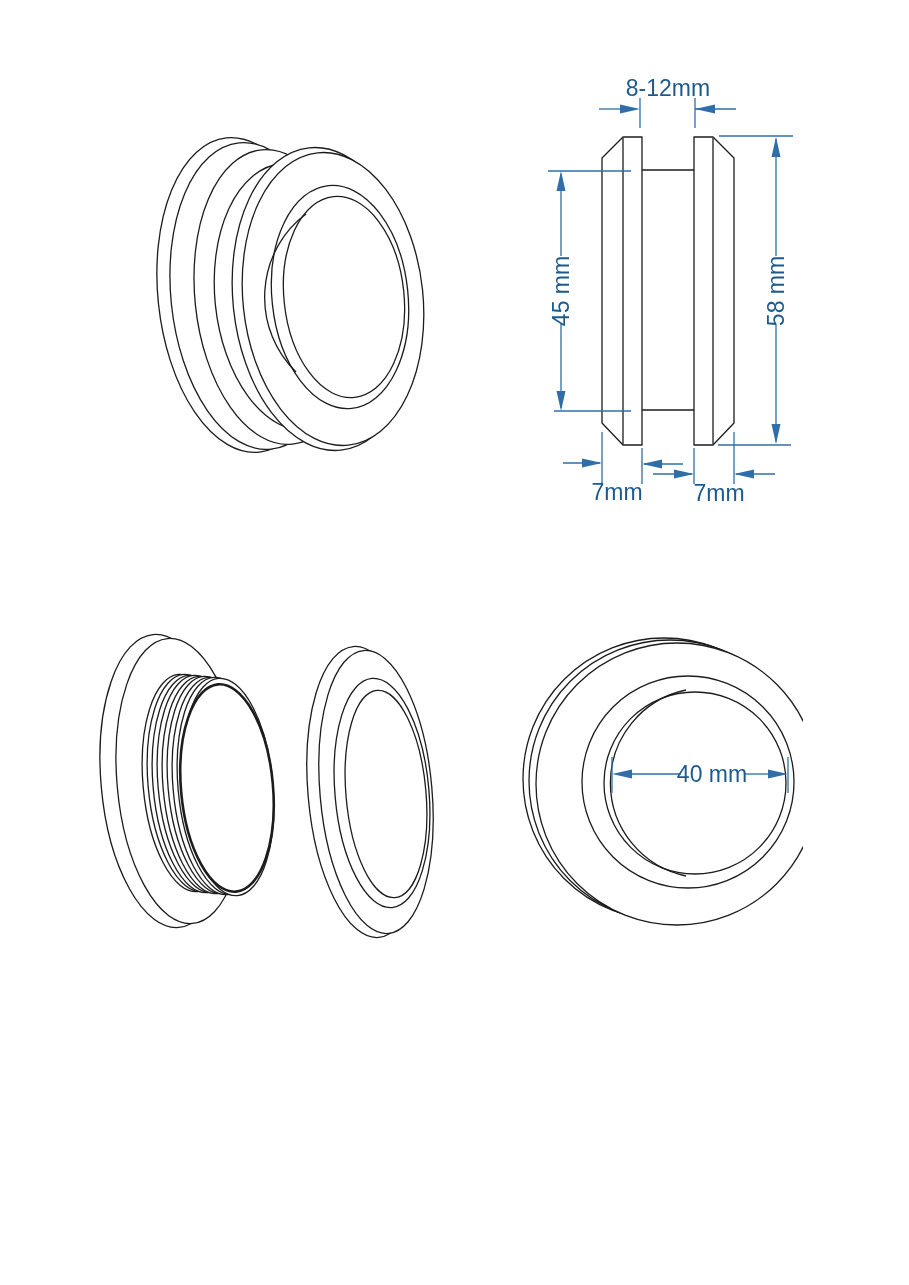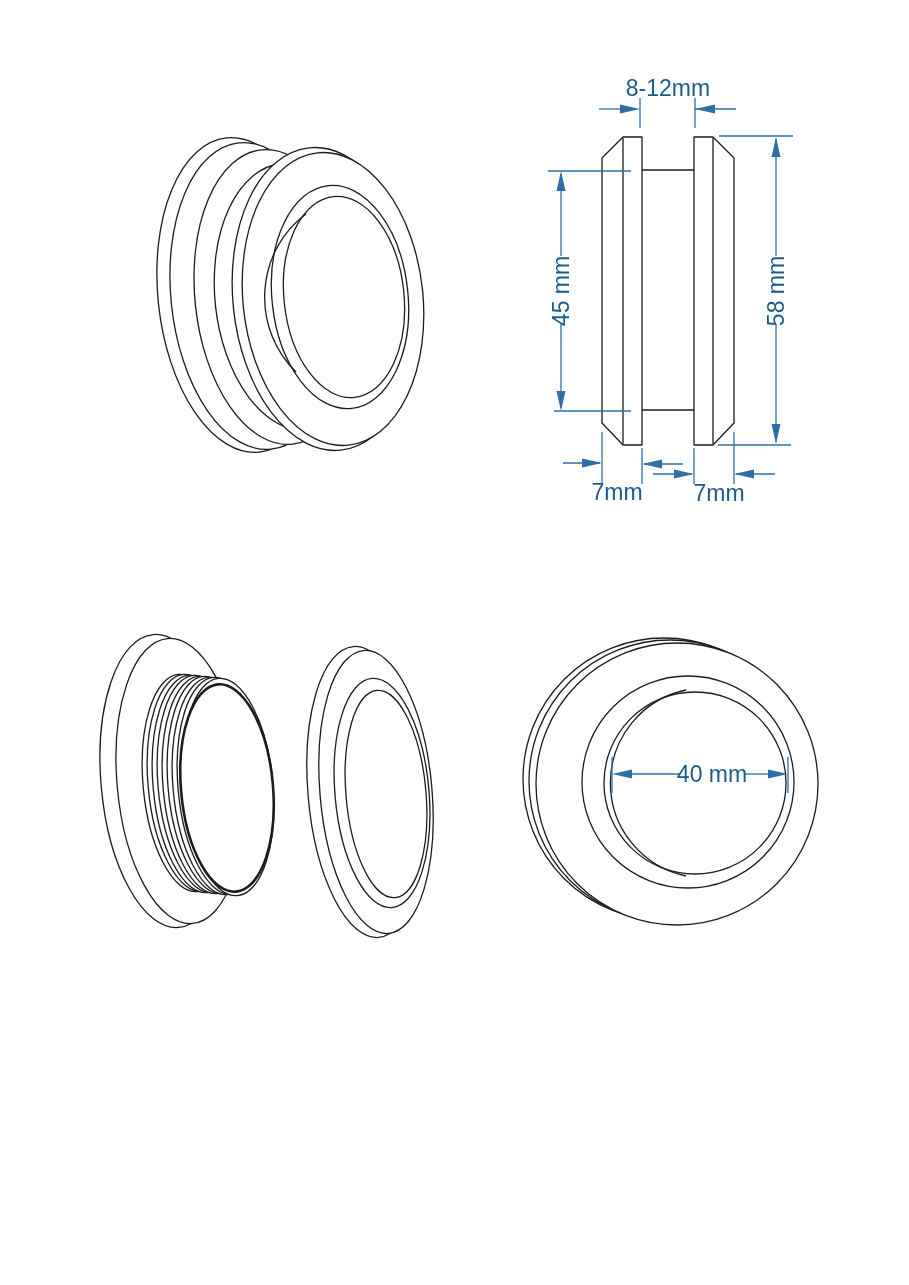--- a/index.html
+++ b/index.html
@@ -1,16 +1,16 @@
 <!DOCTYPE html>
 <html><head>
 <meta charset="utf-8">
 <style>
   html,body{margin:0;padding:0;background:#ffffff;}
-  .canvas{position:relative;width:803px;height:1285px;background:#ffffff;overflow:hidden;padding-left:17px;}
+  .canvas{position:relative;width:803px;height:1285px;background:#ffffff;overflow:hidden;}
   svg{position:absolute;left:0;top:0;}
   .ln{fill:none;stroke:#1c1c1c;stroke-width:1.3;stroke-linejoin:round;}
   .fw{fill:#ffffff;stroke:#1c1c1c;stroke-width:1.3;}
   .bold{stroke-width:2.6;}
   .dln{stroke:#2f6ea8;stroke-width:1.3;fill:none;}
   .ah{fill:#2f6ea8;stroke:none;}
   .dtx{fill:#1d5a8c;font-family:"Liberation Sans",sans-serif;font-size:23px;}
 </style>
 </head>
 <body>

